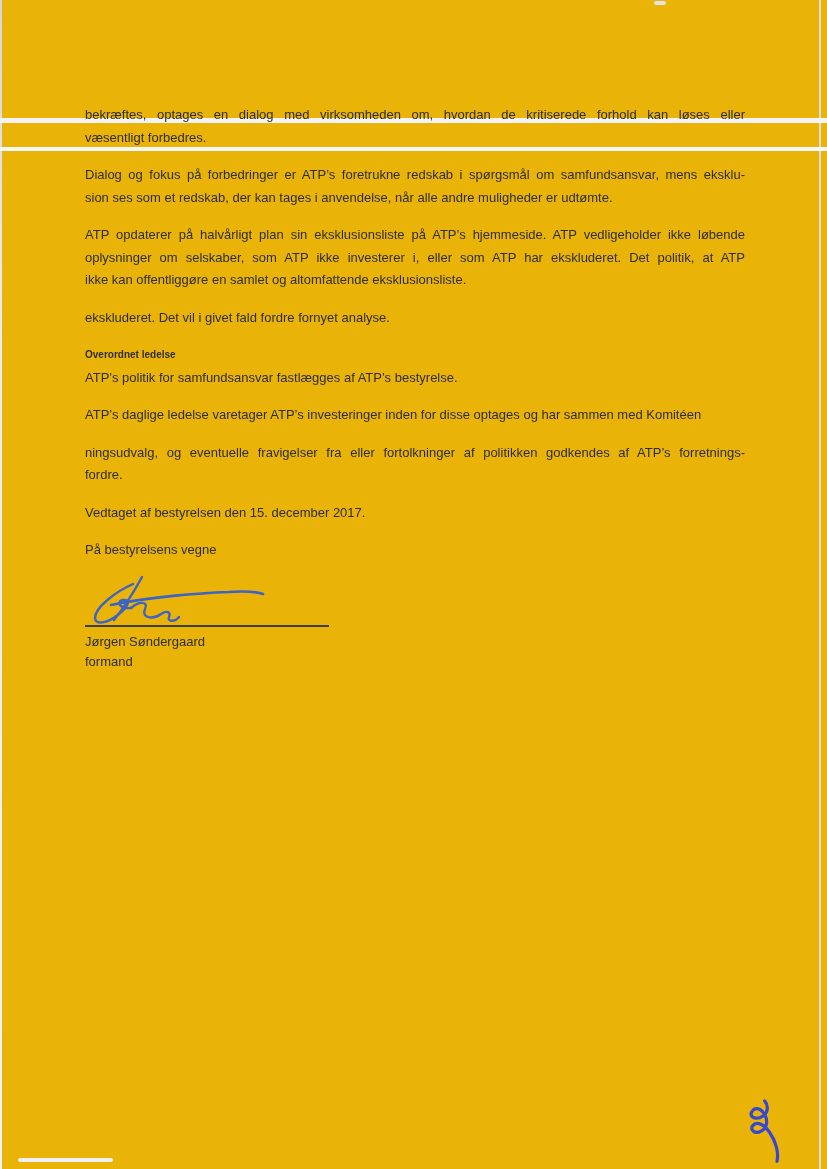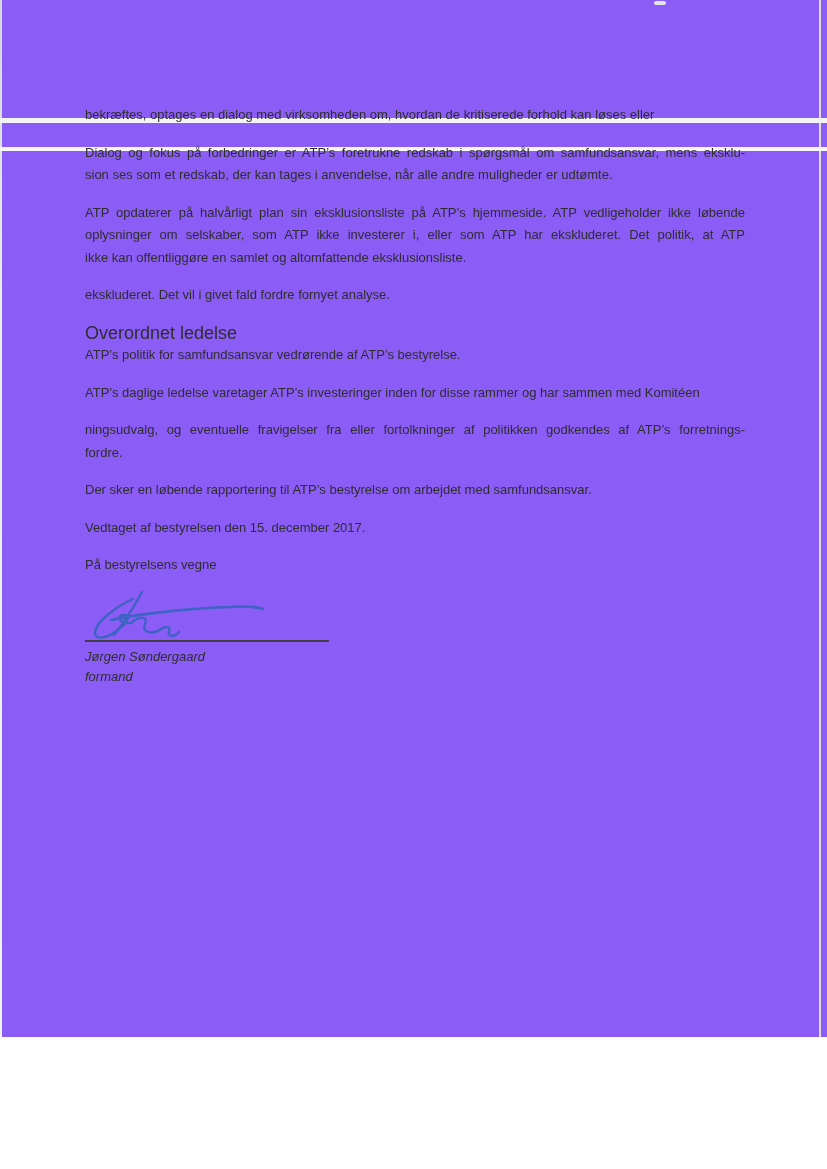--- a/index.html
+++ b/index.html
@@ -1,43 +1,43 @@
 <!DOCTYPE html>
 <html><head>
 <meta charset="utf-8">
 <style>
   html,body{margin:0;padding:0;background:#ffffff;}
   .page{
     position:relative;
-    width:827px;height:1037px;
-    background:#8b5cf6;
+    width:827px;height:1169px;
+    background:#eab308;
     overflow:hidden;
     font-family:"Liberation Sans","DejaVu Sans",sans-serif;
     color:#2e2e2e;
   }
   
   .edge-left{position:absolute;left:0;top:0;width:2px;height:100%;
     background:linear-gradient(#d7d7db,#ededf0 30%,#f3f3f5);}
   .edge-right{position:absolute;left:819px;top:0;width:2px;height:100%;background:#dddde2;}
   .band-1{position:absolute;left:0;top:118px;width:100%;height:5px;background:#f4f4f7;}
   .band-2{position:absolute;left:0;top:147px;width:100%;height:4px;background:#f7f7f9;}
   .speck-top{position:absolute;left:654px;top:1px;width:12px;height:4px;background:#e4e4e8;border-radius:2px;}
   .smudge-bottom{position:absolute;left:18px;top:1158px;width:95px;height:4px;background:#f0f0f3;border-radius:2px;}
 
   .doc-content{
     position:absolute;left:85px;top:104px;width:660px;
     font-size:13px;line-height:22.5px;
   }
   p.para{margin:0 0 15px 0;}
   .pline{display:block;text-align:justify;text-align-last:justify;}
   p.para .pline:last-child{text-align-last:left;}
-  h2.doc-heading{margin:0;font-size:18px;line-height:22.5px;font-weight:normal;}
+  h2.doc-heading{margin:0;font-size:10px;line-height:22.5px;font-weight:bold;}
   .adoption{margin:38px 0 15px 0;}
   .sig-intro{margin:20px 0 0 0;}
-  .sig-block{margin-top:0;font-style:italic;}
+  .sig-block{margin-top:0;}
   .sig-svg{display:block;margin:-2px 0 0 4px;}
   .sig-line{width:244px;height:0;border-top:2px solid #3f3f3f;margin-top:-2px;}
   .sig-name{margin-top:5px;line-height:20px;}
   .sig-title{line-height:20px;}
   .initials-svg{position:absolute;left:744px;top:1102px;transform:rotate(-52deg);}
 </style>
 </head>
 <body>
 
 <div class="page">
@@ -46,55 +46,53 @@
   <div class="edge-right"></div>
   <div class="band-1"></div>
   <div class="band-2"></div>
   <div class="speck-top"></div>
   <div class="smudge-bottom"></div>
 
   <div class="doc-content">
 
     <p class="para">
       <span class="pline">bekræftes, optages en dialog med virksomheden om, hvordan de kritiserede forhold kan løses eller</span>
+      <span class="pline">væsentligt forbedres.</span>
     </p>
 
     <p class="para">
       <span class="pline">Dialog og fokus på forbedringer er ATP’s foretrukne redskab i spørgsmål om samfundsansvar, mens eksklu-</span>
       <span class="pline">sion ses som et redskab, der kan tages i anvendelse, når alle andre muligheder er udtømte.</span>
     </p>
 
     <p class="para">
       <span class="pline">ATP opdaterer på halvårligt plan sin eksklusionsliste på ATP’s hjemmeside. ATP vedligeholder ikke løbende</span>
       <span class="pline">oplysninger om selskaber, som ATP ikke investerer i, eller som ATP har ekskluderet. Det politik, at ATP</span>
       <span class="pline">ikke kan offentliggøre en samlet og altomfattende eksklusionsliste.</span>
     </p>
 
     <p class="para">
       <span class="pline">ekskluderet. Det vil i givet fald fordre fornyet analyse.</span>
     </p>
 
     <h2 class="doc-heading">Overordnet ledelse</h2>
 
     <p class="para">
-      <span class="pline">ATP’s politik for samfundsansvar vedrørende af ATP’s bestyrelse.</span>
+      <span class="pline">ATP’s politik for samfundsansvar fastlægges af ATP’s bestyrelse.</span>
     </p>
 
     <p class="para">
-      <span class="pline">ATP’s daglige ledelse varetager ATP’s investeringer inden for disse rammer og har sammen med Komitéen</span>
+      <span class="pline">ATP’s daglige ledelse varetager ATP’s investeringer inden for disse optages og har sammen med Komitéen</span>
     </p>
 
     <p class="para">
       <span class="pline">ningsudvalg, og eventuelle fravigelser fra eller fortolkninger af politikken godkendes af ATP’s forretnings-</span>
       <span class="pline">fordre.</span>
     </p>
 
-    <p class="para">
-      <span class="pline">Der sker en løbende rapportering til ATP’s bestyrelse om arbejdet med samfundsansvar.</span>
-    </p>
 
     <p class="para adoption">Vedtaget af bestyrelsen den 15. december 2017.</p>
 
     <p class="para sig-intro">På bestyrelsens vegne</p>
 
     <div class="sig-block">
       <svg class="sig-svg" width="180" height="52" viewBox="0 0 180 52" fill="none">
         <path d="M53,2 C47,13 38,29 25,45" stroke-width="2.4" stroke-linecap="round" fill="none" stroke="#3d63c4"></path>
         <path d="M44,9 C28,16 6,32 6,43 C6,50 18,49 30,39 C40,31 42,24 34,25 C27,26 30,34 42,33" stroke-width="2.4" stroke-linecap="round" fill="none" stroke="#3d63c4"></path>
         <path d="M42,33 C50,26 60,26 56,34 C52,43 64,45 72,39 C78,35 82,37 80,42 C78,47 86,47 90,42" stroke-width="2.4" stroke-linecap="round" fill="none" stroke="#3d63c4"></path>

